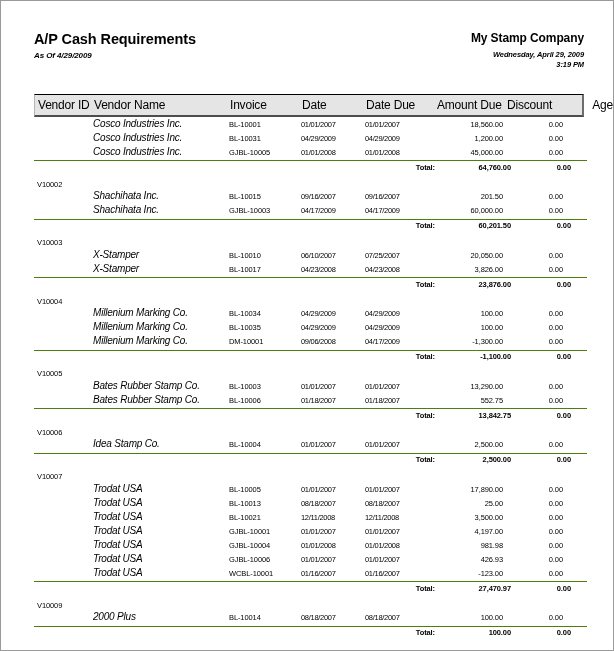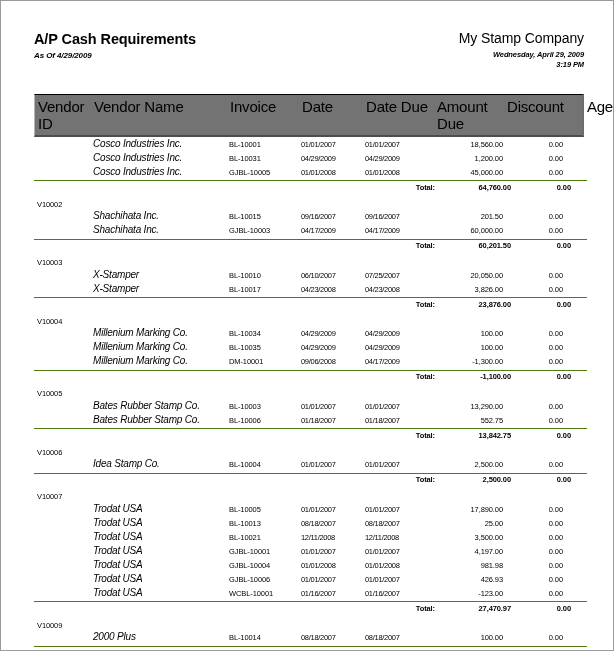--- a/index.html
+++ b/index.html
@@ -42,22 +42,22 @@
     font-size: 8px;
     font-style: italic;
     font-weight: bold;
     margin-top: 3px;
     letter-spacing: -0.1px;
   }
   .rpt-header-right {
     text-align: right;
   }
   .company-name {
-    font-size: 14px;
-    font-weight: normal;
+    font-size: 12px;
+    font-weight: bold;
     letter-spacing: -0.1px;
     line-height: 15px;
   }
   .rpt-date {
     font-size: 7.5px;
     font-style: italic;
     font-weight: bold;
     margin-top: 4px;
     line-height: 10px;
     letter-spacing: -0.1px;
@@ -86,24 +86,24 @@
   .c-datedue  { width: 70px; flex: none; }
   .c-amt      { width: 68px; flex: none; text-align: right; }
   .c-disc     { width: 56px; flex: none; text-align: right; }
   .c-age      { width: 50px; flex: none; text-align: right; }
 
   .head-row {
     border-top: 1px solid #000;
     border-bottom: 2px solid #4d4d4d;
     border-left: 1px solid #b5b5b5;
     border-right: 2px solid #6d6d6d;
-    background: #737373;
+    background: #e5e5e5;
     padding: 3px 2px 3px 3px;
     box-sizing: border-box;
-    font-size: 15px;
+    font-size: 12px;
     letter-spacing: -0.2px;
   }
   .head-row .c-amt,
   .head-row .c-disc { text-align: left; }
   .head-row .c-disc { padding-left: 2px; }
   .head-row .c-age  { text-align: right; padding-right: 4px; }
   .head-row .c-amt  { padding-left: 1px; }
 
   .group-row {
     font-size: 7.5px;

